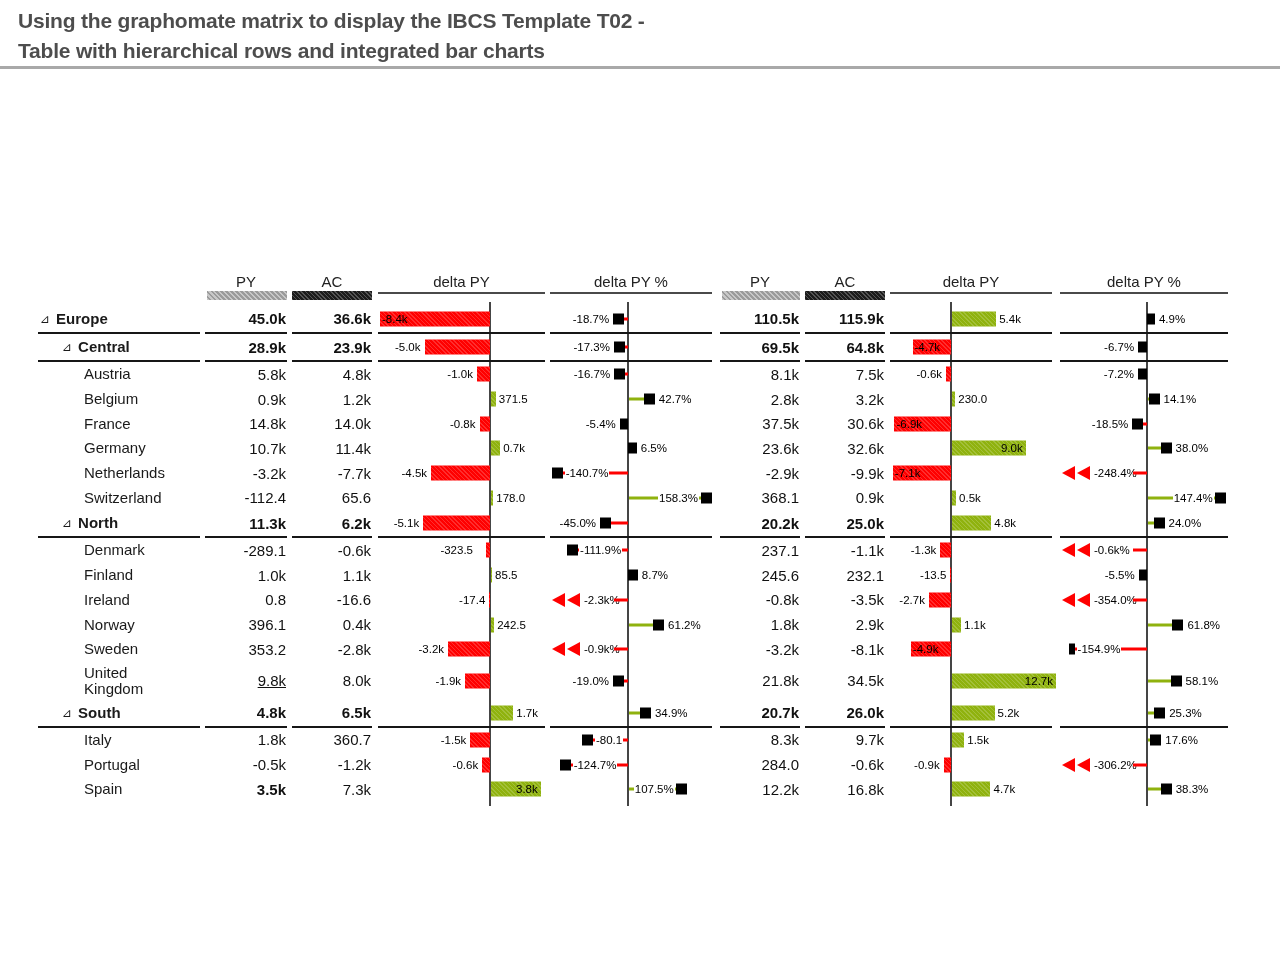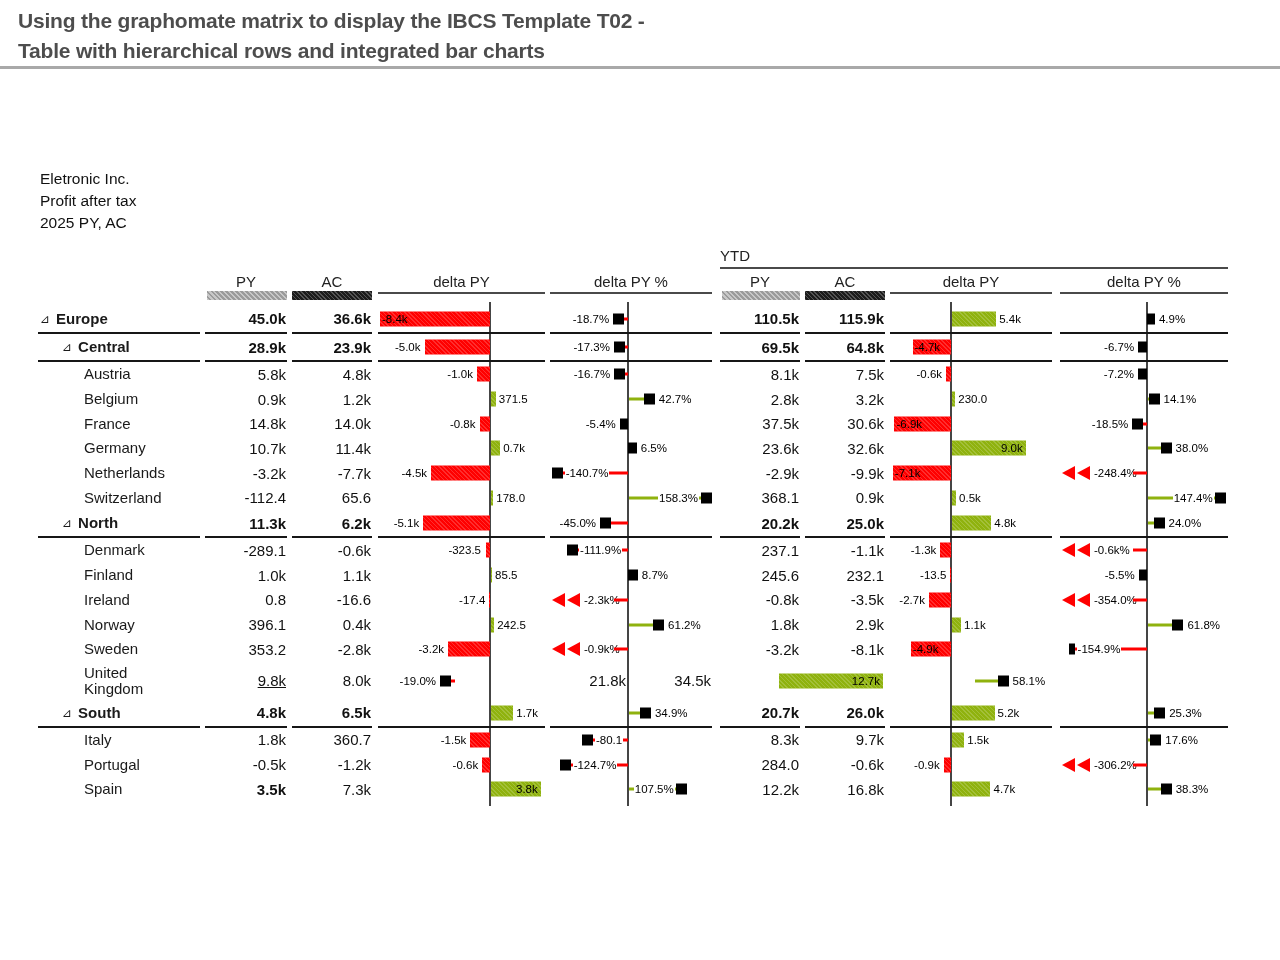--- a/index.html
+++ b/index.html
@@ -59,27 +59,21 @@
 <div id="app">
 
   <div class="page-title">
     <div>Using the graphomate matrix to display the IBCS Template T02 -</div>
     <div>Table with hierarchical rows and integrated bar charts</div>
   </div>
 
 
   <div class="top-rule"></div>
 
-  <div class="report-title">
-    <div>Eletronic Inc.</div>
-    <div>Profit after tax</div>
-    <div>2025 PY, AC</div>
-  </div>
-
-  <div class="grp" style="left:720px;width:508px;">YTD</div>
+
 
   <div class="colhead" style="left:205px;width:82px;">PY</div>
   <div class="colhead" style="left:292px;width:80px;">AC</div>
   <div class="colhead underlined" style="left:378px;width:167px;">delta PY</div>
   <div class="colhead underlined" style="left:550px;width:162px;">delta PY %</div>
   <div class="colhead" style="left:720px;width:80px;">PY</div>
   <div class="colhead" style="left:805px;width:80px;">AC</div>
   <div class="colhead underlined" style="left:890px;width:162px;">delta PY</div>
   <div class="colhead underlined" style="left:1060px;width:168px;">delta PY %</div>
 
@@ -342,21 +336,21 @@
         </div>
       </div>
       <div class="row leaf">
         <div class="cell" style="width: 162px; margin-left: 0px; padding-left: 46px;">
           <div class="lbl">Denmark</div>
         </div>
         <div class="cell num" style="width: 82px; margin-left: 5px;">-289.1</div>
         <div class="cell num" style="width: 80px; margin-left: 5px;">-0.6k</div>
         <div class="cell" style="width: 167px; margin-left: 6px;">
           <div class="bar neg" style="width: 4.23631px; left: 107.764px;"></div>
-          <div class="blabel" style="right: 64px;">-323.5</div>
+          <div class="blabel" style="right: 72px;">-323.5</div>
         </div>
         <div class="cell" style="width: 162px; margin-left: 5px;">
           <div class="stem" style="background: rgb(255, 0, 0); width: 55.95px; left: 22.05px;"></div>
           <div class="head" style="left: 16.55px; width: 11px;"></div>
           <div class="plabel inside" style="left: 29.05px;">-111.9%</div>
         </div>
         <div class="cell num" style="width: 80px; margin-left: 8px;">237.1</div>
         <div class="cell num" style="width: 80px; margin-left: 5px;">-1.1k</div>
         <div class="cell" style="width: 162px; margin-left: 5px;">
           <div class="bar neg" style="width: 10.6457px; left: 50.3543px;"></div>
@@ -480,20 +474,24 @@
           <div class="plabel inside" style="left: 16.55px;">-154.9%</div>
         </div>
       </div>
       <div class="row leaf tall">
         <div class="cell" style="width: 162px; margin-left: 0px; padding-left: 46px;">
           <div class="lbl">United
 Kingdom</div>
         </div>
         <div class="cell num" style="width: 82px; margin-left: 5px; text-decoration: underline;">9.8k</div>
         <div class="cell num" style="width: 80px; margin-left: 5px;">8.0k</div>
+        <div class="cell" style="width: 167px; margin-left: 6px;">
+          <div class="bar neg" style="width: 24.881px; left: 87.119px;"></div>
+          <div class="blabel" style="right: 83.881px;">-1.9k</div>
+        </div>
         <div class="cell" style="width: 162px; margin-left: 5px;">
           <div class="stem" style="background: rgb(255, 0, 0); width: 9.5px; left: 68.5px;"></div>
           <div class="head" style="left: 63px; width: 11px;"></div>
           <div class="plabel" style="right: 103px;">-19.0%</div>
         </div>
         <div class="cell num" style="width: 80px; margin-left: 8px;">21.8k</div>
         <div class="cell num" style="width: 80px; margin-left: 5px;">34.5k</div>
         <div class="cell" style="width: 162px; margin-left: 5px;">
           <div class="bar pos" style="width: 104px; left: 62px;"></div>
           <div class="blabel" style="right: -1px;">12.7k</div>

